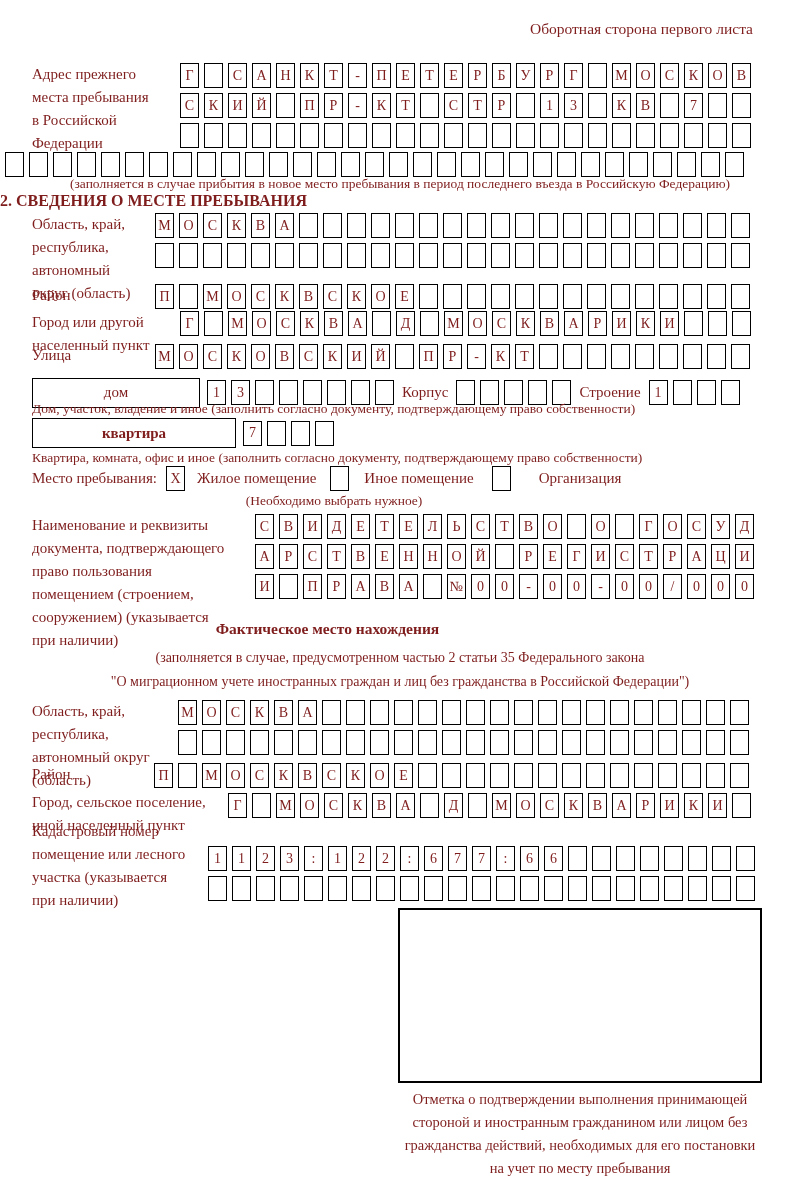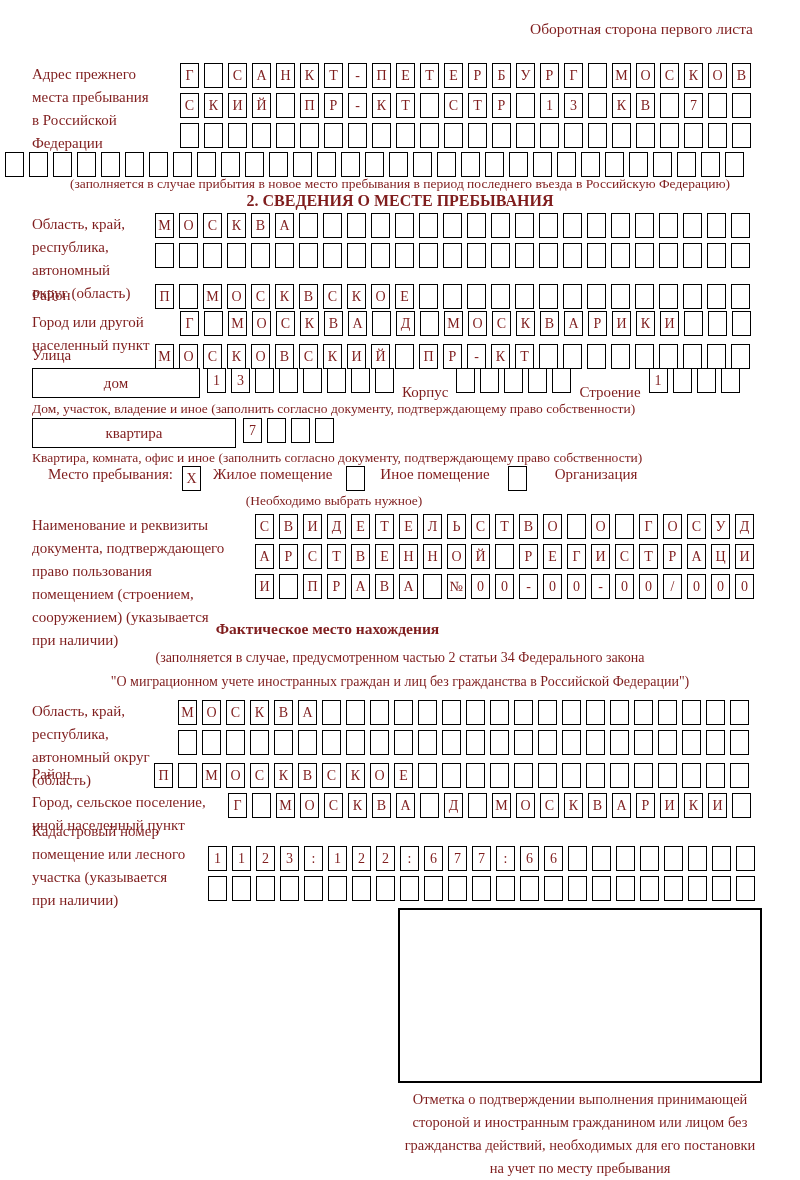--- a/index.html
+++ b/index.html
@@ -16,33 +16,33 @@
   .lw146{width:146px}.lw122{width:122px}.lw196{width:196px}.lw176{width:176px}
   .rows { display:flex; flex-direction:column; gap:5px; }
   .cells { display:flex; gap:5px; }
   .cell {
     flex:none; width:19px; height:25px; box-sizing:border-box;
     border:1.6px solid #000; background:#fff;
     display:flex; align-items:center; justify-content:center;
     font-size:14px; font-family:"Liberation Serif", serif;
   }
   .cnote { position:absolute; left:0; width:800px; text-align:center; font-size:13.5px; }
-  .section-title { position:absolute; left:0; width:800px; text-align:center; font-size:16px; font-weight:bold; }
+  .section-title { position:absolute; left:0; width:800px; font-size:16px; font-weight:bold; }
   .fact-title { position:absolute; left:0; width:655px; text-align:center; font-size:15.5px; font-weight:bold; }
   .fact-note { position:absolute; left:0; width:800px; text-align:center; font-size:14px; }
-  .inline-row { display:flex; }
+  .inline-row { display:flex; align-items:center; }
   .field-rect {
     flex:none; box-sizing:border-box; border:1.6px solid #000; height:30px;
     display:flex; align-items:center; justify-content:center; font-size:15px;
   }
   .dom-rect { width:168px; margin-right:7px; }
-  .kv-rect { width:204px; margin-right:7px; }
+  .kv-rect { width:204px; margin-right:7px;font-weight:bold; }
   .inline-label { font-size:15px; margin:16px 8px; flex:none; }
   .caption { position:absolute; left:32px; font-size:13.5px; white-space:nowrap; }
-  .mesto-label { font-size:15px; flex:none;margin-left:16px; }
+  .mesto-label { font-size:15px; flex:none; }
   .stamp-box { position:absolute; left:398px; top:908px; width:364px; height:175px; box-sizing:border-box; border:2px solid #000; }
   .stamp-caption { position:absolute; left:360px; top:1088px; width:440px; text-align:center; font-size:14.5px; line-height:23px; white-space:pre-line; }
 </style>
 </head>
 <body>
 
 <div class="page">
 
   <div class="header-note">Оборотная сторона первого листа</div>
 
@@ -457,21 +457,21 @@
           <span class="cell">0</span>
           <span class="cell">/</span>
           <span class="cell">0</span>
           <span class="cell">0</span>
           <span class="cell">0</span>
         </div>
     </div>
   </div>
 
   <div class="fact-title" style="top:620px;">Фактическое место нахождения</div>
-  <div class="fact-note" style="top:650px;">(заполняется в случае, предусмотренном частью 2 статьи 34 Федерального закона</div>
+  <div class="fact-note" style="top:650px;">(заполняется в случае, предусмотренном частью 2 статьи 35 Федерального закона</div>
   <div class="fact-note" style="top:674px;">"О миграционном учете иностранных граждан и лиц без гражданства в Российской Федерации")</div>
 
   <div class="group abs" style="top:700px;">
     <div class="glabel lw146">Область, край,
 республика,
 автономный округ
 (область)</div>
     <div class="rows">
       <div class="cells">
           <span class="cell">М</span>

